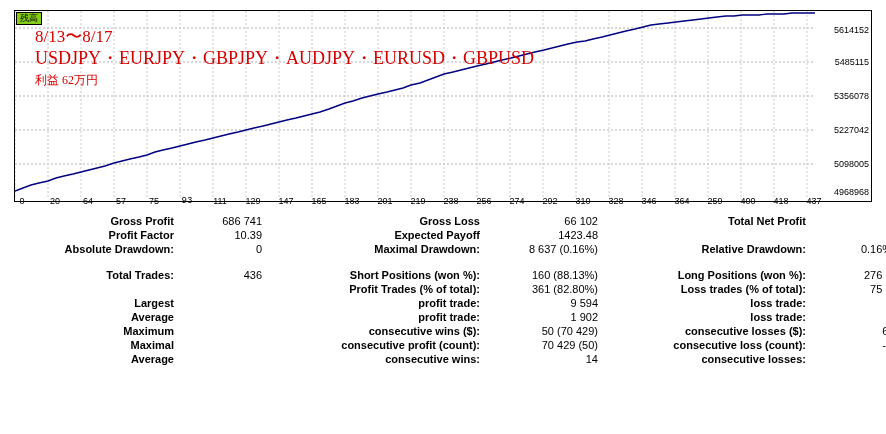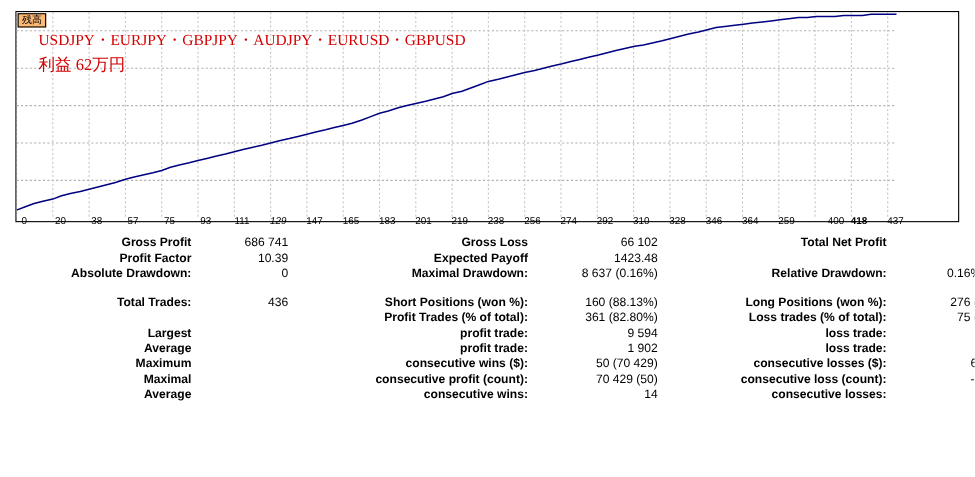--- a/index.html
+++ b/index.html
@@ -21,35 +21,35 @@
     box-sizing:border-box;
   }
   .plot{
     position:absolute;left:0;top:0;right:0;bottom:0;
     overflow:hidden;
   }
   .plot svg{display:block;}
   .legend-tab{
     position:absolute;left:1px;top:1px;
     border:1px solid #000000;
-    background:#fdba74;
+    background:#84cc16;
     font-size:9px;
     padding:0 3px;
     line-height:11px;
     z-index:5;
   }
   .overlay-text{
     position:absolute;left:20px;top:16px;
     color:#d40000;
     font-family:"Liberation Serif", serif;
     z-index:4;
   }
   .overlay-text .l1{font-size:17px;line-height:20px;}
-  .overlay-text .l2{font-size:14px;line-height:22px;text-align:right;}
-  .overlay-text .l3{font-size:15px;line-height:22px;}
+  .overlay-text .l2{font-size:18px;line-height:22px;text-align:right;}
+  .overlay-text .l3{font-size:12px;line-height:22px;}
   .overlay-text .l4{font-size:16px;line-height:22px;}
   .overlay-text .l5{font-size:16px;line-height:22px;}
 
   .ylabels{
     position:absolute;right:2px;top:0;width:52px;height:100%;
     font-size:9px;color:#000;
   }
   .ylabels span{position:absolute;right:0;}
 
   .xaxis{
@@ -123,54 +123,63 @@
           <line x1="726" y1="0" x2="726" y2="187"></line>
           <line x1="759" y1="0" x2="759" y2="187"></line>
           <line x1="792" y1="0" x2="792" y2="187"></line>
         </g>
 
         <polyline fill="none" stroke="#000080" stroke-width="1.4" points="0,180 8,177 16,174 24,172 33,170 41,167 49,165 58,163 66,161 74,159 82,157 90,155 99,152 107,150 115,148 124,146 132,144 140,141 148,139 157,137 165,135 173,133 181,131 190,129 198,127 206,125 214,123 223,121 231,119 239,117 248,115 256,113 264,111 272,109 281,107 289,105 297,103 305,101 314,98 322,95 330,92 338,90 347,87 355,85 363,83 372,81 380,79 388,77 396,74 405,72 413,69 421,66 429,63 438,61 446,59 454,57 462,55 471,53 479,51 487,49 496,47 504,45 512,43 520,41 529,39 537,37 545,35 553,33 562,31 570,30 578,28 587,26 595,24 603,22 611,20 620,18 628,16 636,14 644,13 653,12 661,11 669,10 678,9 686,8 694,7 702,6 711,5 719,5 727,4 735,4 744,4 752,3 760,3 769,3 777,2 785,2 793,2 800,2">
         </polyline>
       </svg>
     </div>
 
+    <div class="ylabels">
+      <span style="top:14px;">5614152</span>
+      <span style="top:46px;">5485115</span>
+      <span style="top:80px;">5356078</span>
+      <span style="top:114px;">5227042</span>
+      <span style="top:148px;">5098005</span>
+      <span style="top:176px;">4968968</span>
+    </div>
 
     <div class="legend-tab">残高</div>
 
     <div class="overlay-text">
+      <div class="l1">8/13〜8/17</div>
       <div class="l2">USDJPY・EURJPY・GBPJPY・AUDJPY・EURUSD・GBPUSD</div>
       <div class="l3">利益 62万円</div>
     </div>
   </div>
 
   <div class="xaxis">
     <span style="left:8px;">0</span>
     <span style="left:41px;">20</span>
-    <span style="left:74px;">38</span>
+    <span style="left:74px;">64</span>
     <span style="left:107px;">57</span>
     <span style="left:140px;">75</span>
-    <span style="left:173px;">93</span>
+    <span style="left:173px;font-family:Liberation Mono, monospace;">93</span>
     <span style="left:206px;">111</span>
-    <span style="left:239px;font-style:italic;">129</span>
+    <span style="left:239px;">129</span>
     <span style="left:272px;">147</span>
     <span style="left:305px;">165</span>
     <span style="left:338px;">183</span>
     <span style="left:371px;">201</span>
     <span style="left:404px;">219</span>
     <span style="left:437px;">238</span>
     <span style="left:470px;">256</span>
     <span style="left:503px;">274</span>
     <span style="left:536px;">292</span>
     <span style="left:569px;">310</span>
     <span style="left:602px;">328</span>
     <span style="left:635px;text-align:center;">346</span>
     <span style="left:668px;">364</span>
     <span style="left:701px;">259</span>
-    <span style="left:734px;margin-left:12px;">400</span>
-    <span style="left:767px;font-weight:bold;">418</span>
+    <span style="left:734px;">400</span>
+    <span style="left:767px;">418</span>
     <span style="left:800px;">437</span>
   </div>
 
   <div class="stats">
     <table>
       <tbody>
           <tr>
         <td class="c1 lbl">Gross Profit</td>
         <td class="c2 val">686 741</td>
         <td class="c3 lbl">Gross Loss</td>

